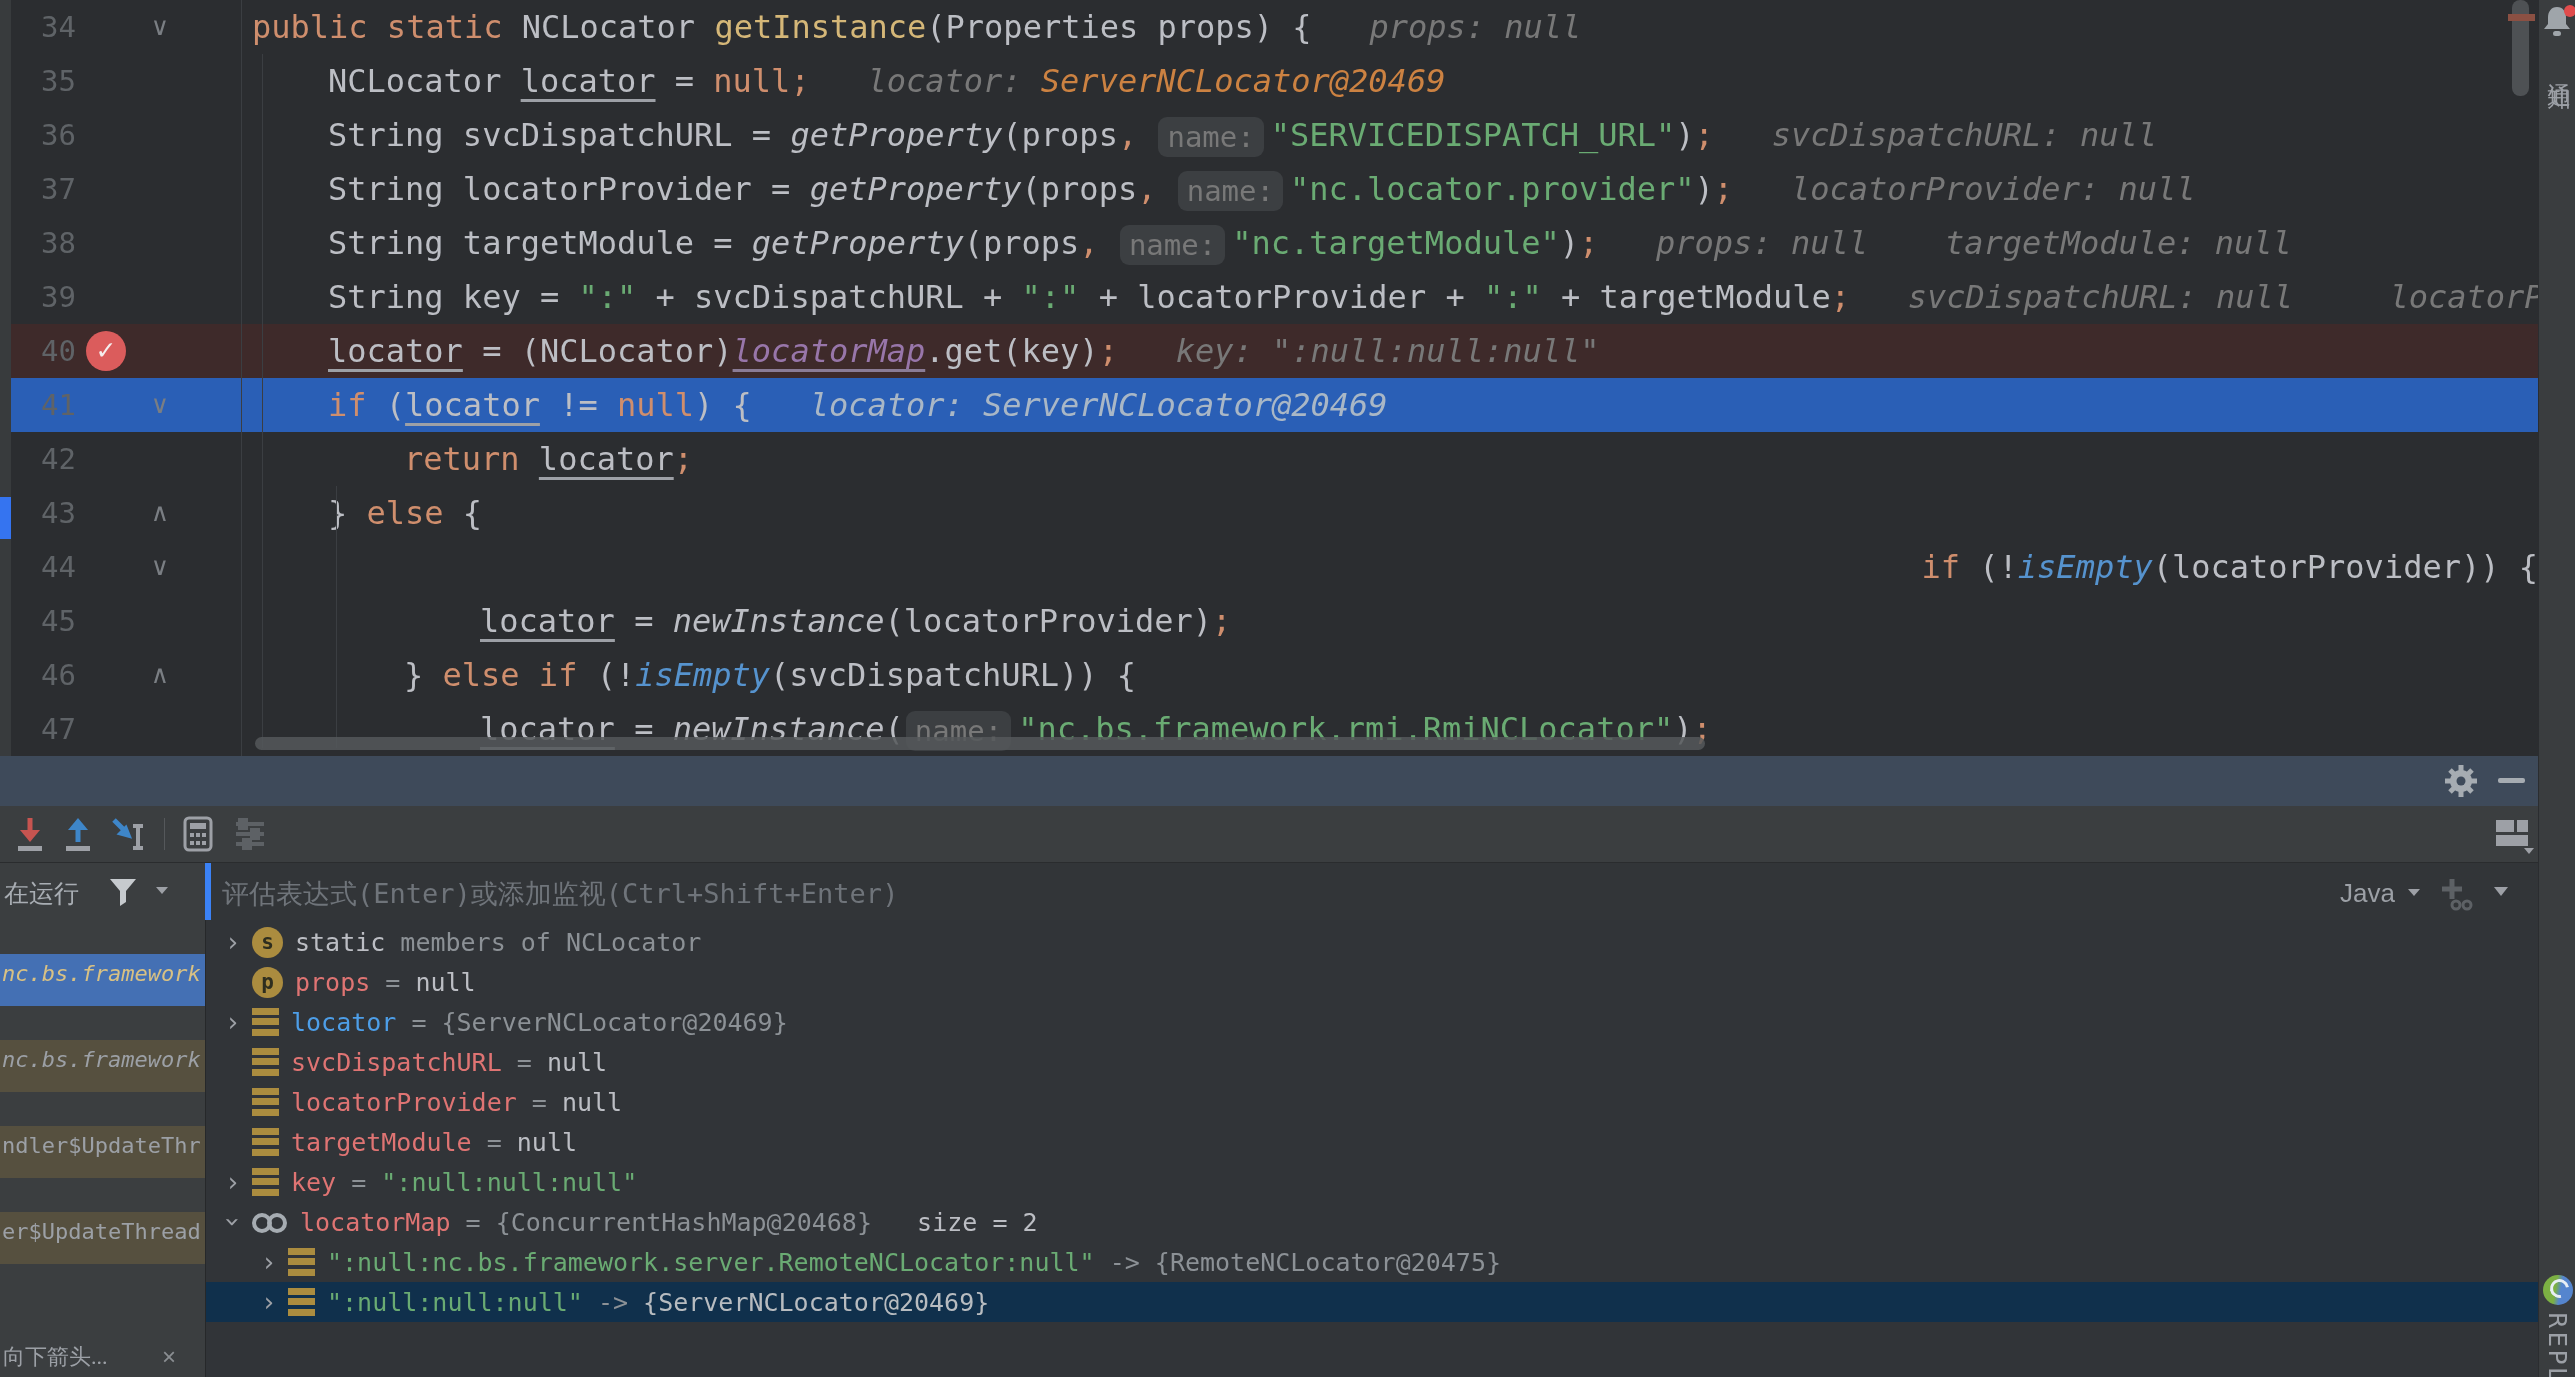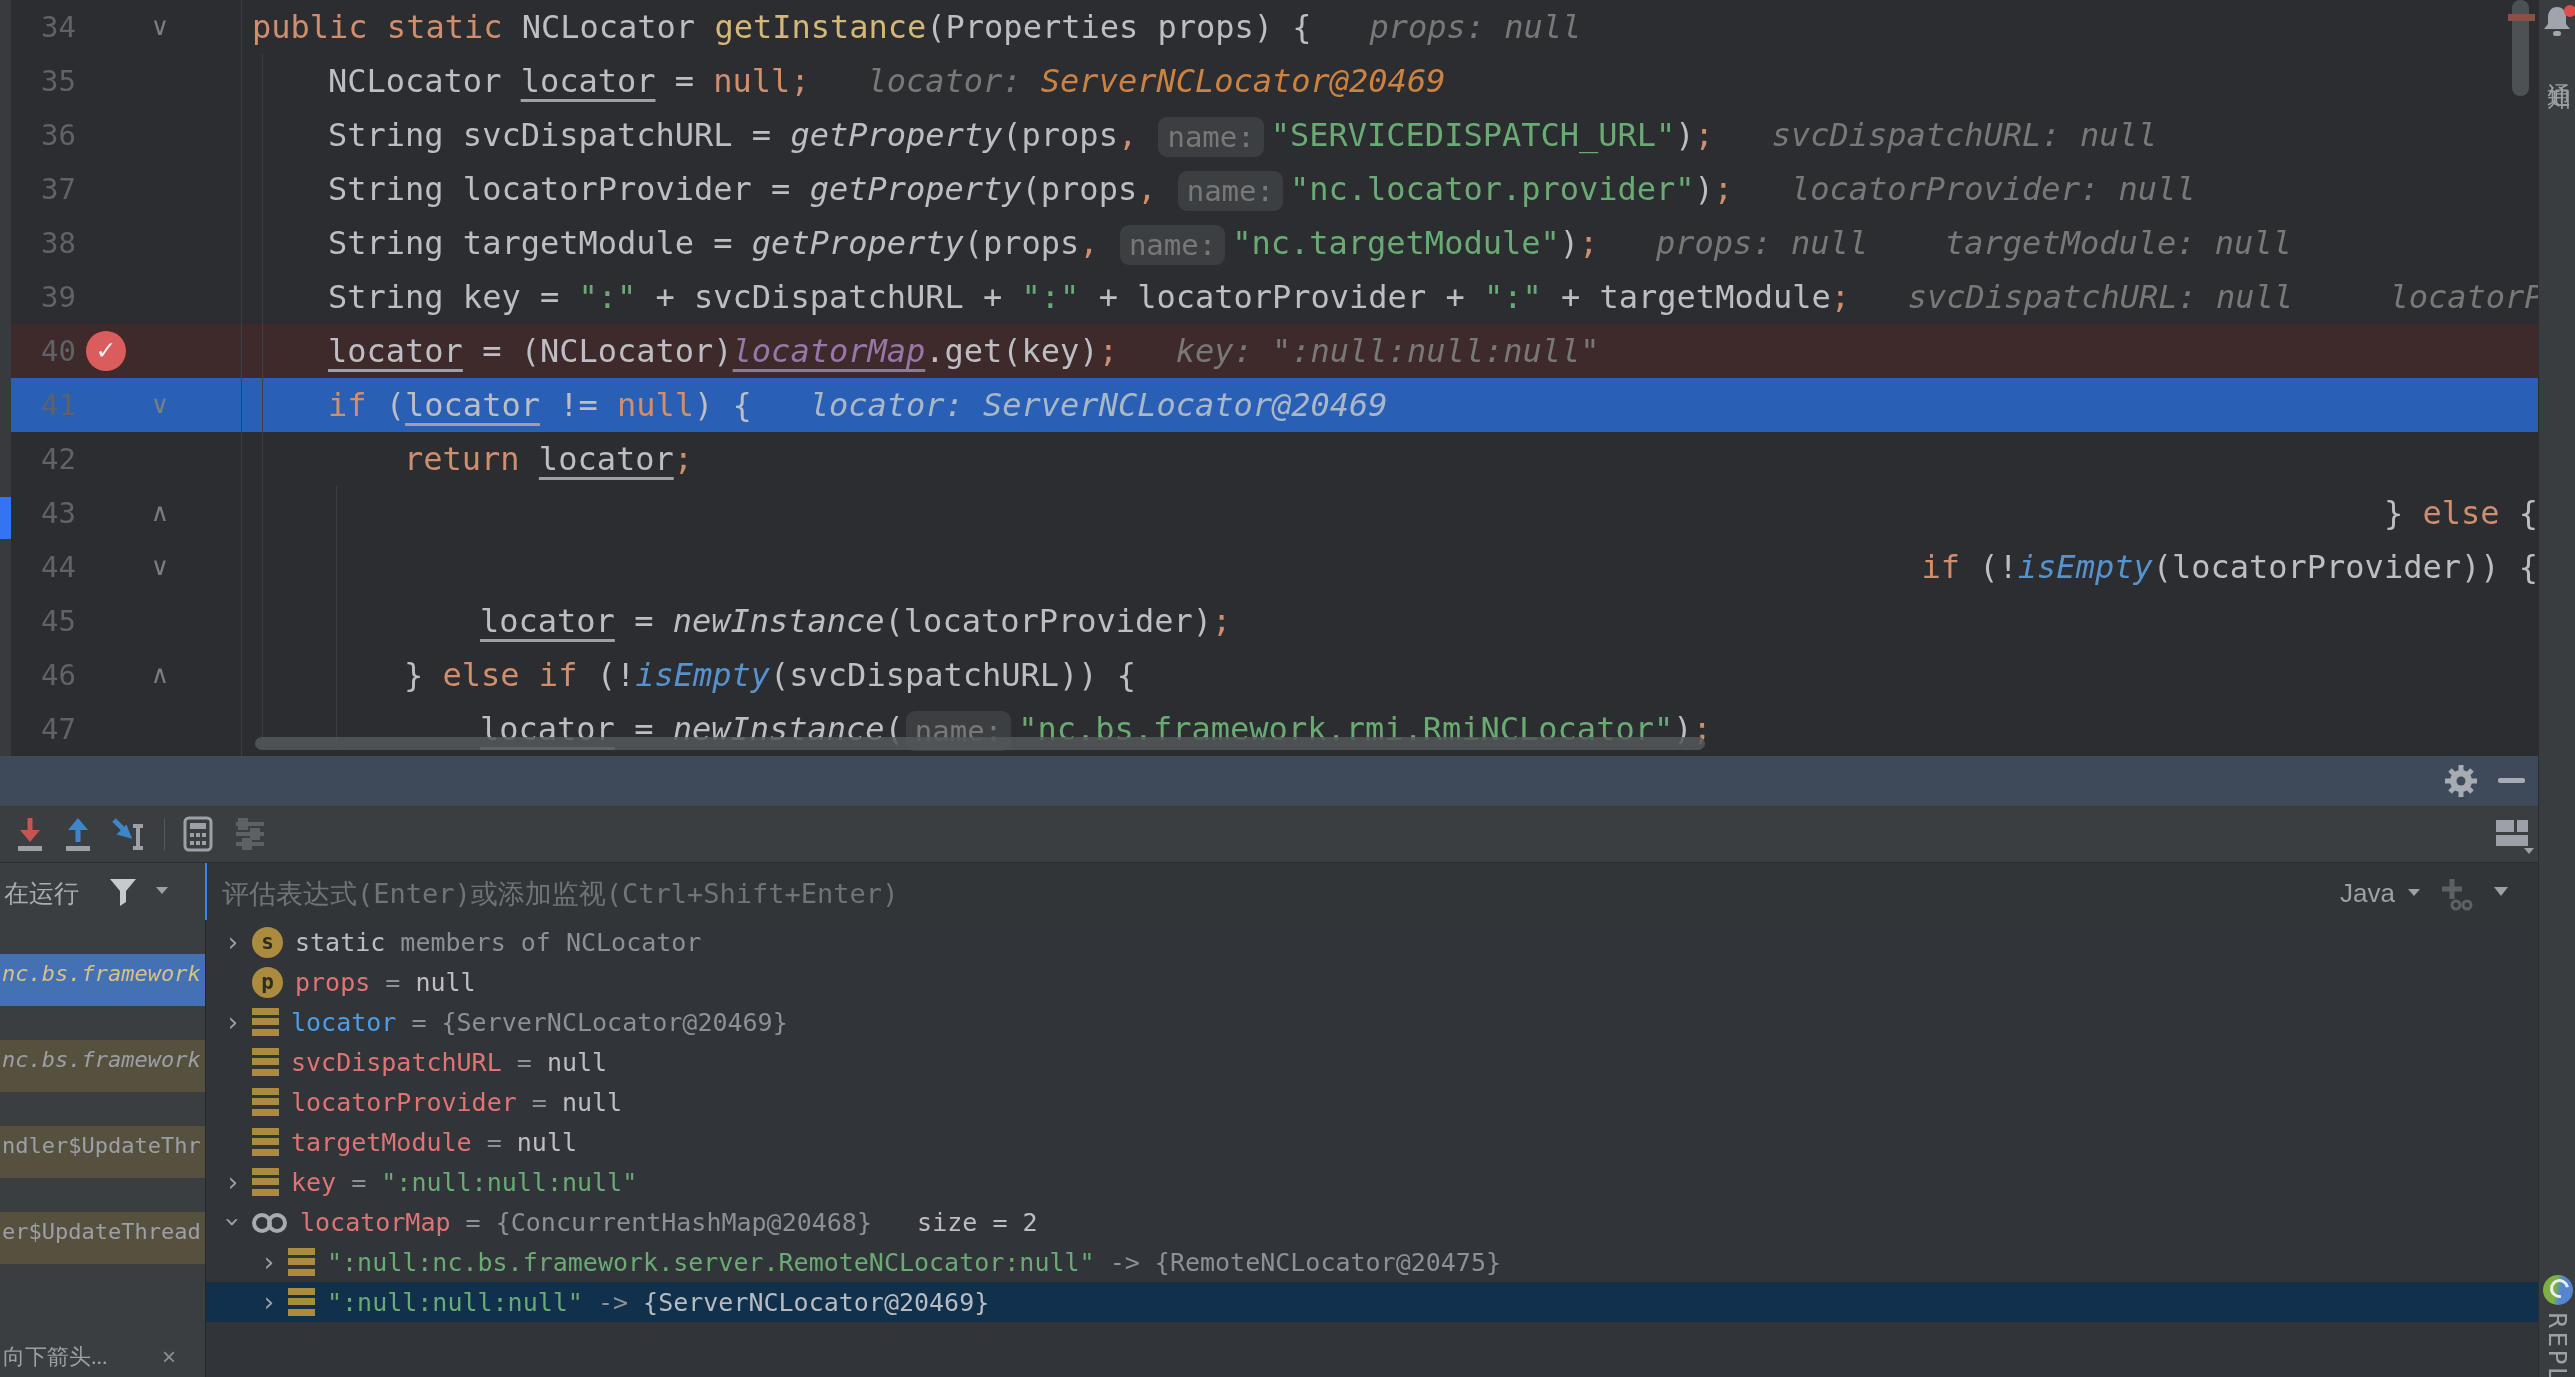--- a/index.html
+++ b/index.html
@@ -44,21 +44,21 @@
   
   .debug-toolbar{position:absolute;left:0;top:806px;width:2538px;height:56px;background:#3B3E40;border-bottom:1px solid #2A2C2E;}
   .tbtn{position:absolute;top:10px;width:36px;height:36px;}
   .tb-sep{position:absolute;left:164px;top:12px;width:1px;height:32px;background:#55585B;}
   .layout-btn{position:absolute;left:2494px;top:10px;width:40px;height:38px;}
   .tri-down{width:0;height:0;border-left:7px solid transparent;border-right:7px solid transparent;border-top:9px solid #9DA0A6;display:inline-block;}
   .tri-down.sm{border-left-width:6px;border-right-width:6px;border-top-width:7px;}
 
   
   .eval-row{position:absolute;left:0;top:863px;width:2538px;height:57px;background:#323538;border-bottom:1px solid #2A2C2E;}
-  .eval-left{position:absolute;left:0;top:0;width:205px;height:57px;background:#3B3E40;border-right:2px solid #3b82f6;}
+  .eval-left{position:absolute;left:0;top:0;width:205px;height:57px;background:#3B3E40;border-right:6px solid #3b82f6;}
   .filter-label{position:absolute;left:4px;top:14px;font-size:25px;color:#A8ADB3;font-family:"DejaVu Sans Mono",monospace;}
   .funnel{position:absolute;left:106px;top:12px;width:34px;height:34px;}
   .filter-chevron{position:absolute;left:156px;top:24px;}
   .eval-placeholder{position:absolute;left:222px;top:13px;font-size:27px;color:#6F747A;font-family:"DejaVu Sans Mono",monospace;}
   .java-label{position:absolute;left:2340px;top:15px;font-size:26px;color:#9CA0A6;}
   .java-chevron{position:absolute;left:2408px;top:26px;}
   .add-watch{position:absolute;left:2438px;top:12px;width:36px;height:36px;}
   .eval-chevron{position:absolute;left:2494px;top:24px;}
 
   
@@ -111,21 +111,21 @@
     <div id="code-lines">
         <div class="code-line"><span class="line-num">34</span><span class="fold">∨</span><span class="code" style="padding-left: 252px;"><span class="tk-k">public static </span><span class="tk-t">NCLocator </span><span class="tk-m">getInstance</span><span class="tk-t">(Properties props) {</span><span class="tk-h">   props: null</span></span></div>
         <div class="code-line"><span class="line-num">35</span><span class="code" style="padding-left: 328px;"><span class="tk-t">NCLocator </span><span class="tk-u">locator</span><span class="tk-t"> = </span><span class="tk-k">null</span><span class="tk-p">;</span><span class="tk-h">   locator: </span><span class="tk-hv">ServerNCLocator@20469</span></span></div>
         <div class="code-line"><span class="line-num">36</span><span class="code" style="padding-left: 328px;"><span class="tk-t">String svcDispatchURL = </span><span class="tk-i">getProperty</span><span class="tk-t">(props</span><span class="tk-p">, </span><span class="chip">name:</span><span class="tk-s">"SERVICEDISPATCH_URL"</span><span class="tk-t">)</span><span class="tk-p">;</span><span class="tk-h">   svcDispatchURL: null</span></span></div>
         <div class="code-line"><span class="line-num">37</span><span class="code" style="padding-left: 328px;"><span class="tk-t">String locatorProvider = </span><span class="tk-i">getProperty</span><span class="tk-t">(props</span><span class="tk-p">, </span><span class="chip">name:</span><span class="tk-s">"nc.locator.provider"</span><span class="tk-t">)</span><span class="tk-p">;</span><span class="tk-h">   locatorProvider: null</span></span></div>
         <div class="code-line"><span class="line-num">38</span><span class="code" style="padding-left: 328px;"><span class="tk-t">String targetModule = </span><span class="tk-i">getProperty</span><span class="tk-t">(props</span><span class="tk-p">, </span><span class="chip">name:</span><span class="tk-s">"nc.targetModule"</span><span class="tk-t">)</span><span class="tk-p">;</span><span class="tk-h">   props: null    targetModule: null</span></span></div>
         <div class="code-line"><span class="line-num">39</span><span class="code" style="padding-left: 328px;"><span class="tk-t">String key = </span><span class="tk-s">":"</span><span class="tk-t"> + svcDispatchURL + </span><span class="tk-s">":"</span><span class="tk-t"> + locatorProvider + </span><span class="tk-s">":"</span><span class="tk-t"> + targetModule</span><span class="tk-p">;</span><span class="tk-h">   svcDispatchURL: null     locatorProv</span></span></div>
         <div class="code-line line-bp"><span class="line-num">40</span><span class="bp">✓</span><span class="code" style="padding-left: 328px;"><span class="tk-u">locator</span><span class="tk-t"> = (NCLocator)</span><span class="tk-ip">locatorMap</span><span class="tk-t">.get(key)</span><span class="tk-p">;</span><span class="tk-h">   key: ":null:null:null"</span></span></div>
         <div class="code-line line-exec"><span class="line-num">41</span><span class="fold">∨</span><span class="code" style="padding-left: 328px;"><span class="tk-k">if</span><span class="tk-t"> (</span><span class="tk-u">locator</span><span class="tk-t"> != </span><span class="tk-k">null</span><span class="tk-t">) {</span><span class="tk-h2">   locator: ServerNCLocator@20469</span></span></div>
         <div class="code-line"><span class="line-num">42</span><span class="code" style="padding-left: 404px;"><span class="tk-k">return </span><span class="tk-u">locator</span><span class="tk-p">;</span></span></div>
-        <div class="code-line"><span class="line-num">43</span><span class="fold">∧</span><span class="code" style="padding-left: 328px; text-align: right;"><span class="tk-t">} </span><span class="tk-k">else</span><span class="tk-t"> {</span></span></div>
+        <div class="code-line"><span class="line-num">43</span><span class="fold">∧</span><span class="code" style="padding-left: 328px;"><span class="tk-t">} </span><span class="tk-k">else</span><span class="tk-t"> {</span></span></div>
         <div class="code-line"><span class="line-num">44</span><span class="fold">∨</span><span class="code" style="padding-left: 404px; text-align: right;"><span class="tk-k">if</span><span class="tk-t"> (!</span><span class="tk-ib">isEmpty</span><span class="tk-t">(locatorProvider)) {</span></span></div>
         <div class="code-line"><span class="line-num">45</span><span class="code" style="padding-left: 480px;"><span class="tk-u">locator</span><span class="tk-t"> = </span><span class="tk-i">newInstance</span><span class="tk-t">(locatorProvider)</span><span class="tk-p">;</span></span></div>
         <div class="code-line"><span class="line-num">46</span><span class="fold">∧</span><span class="code" style="padding-left: 404px;"><span class="tk-t">} </span><span class="tk-k">else if</span><span class="tk-t"> (!</span><span class="tk-ib">isEmpty</span><span class="tk-t">(svcDispatchURL)) {</span></span></div>
         <div class="code-line"><span class="line-num">47</span><span class="code" style="padding-left: 480px;"><span class="tk-u">locator</span><span class="tk-t"> = </span><span class="tk-i">newInstance</span><span class="tk-t">(</span><span class="chip">name:</span><span class="tk-s">"nc.bs.framework.rmi.RmiNCLocator"</span><span class="tk-t">)</span><span class="tk-p">;</span></span></div>
       </div>
     <div class="left-strip">
       <div class="blue-mark"></div>
     </div>
     <div class="gutter-sep"></div>
     <div class="iguide" style="left:262px;top:54px;height:694px;"></div>

